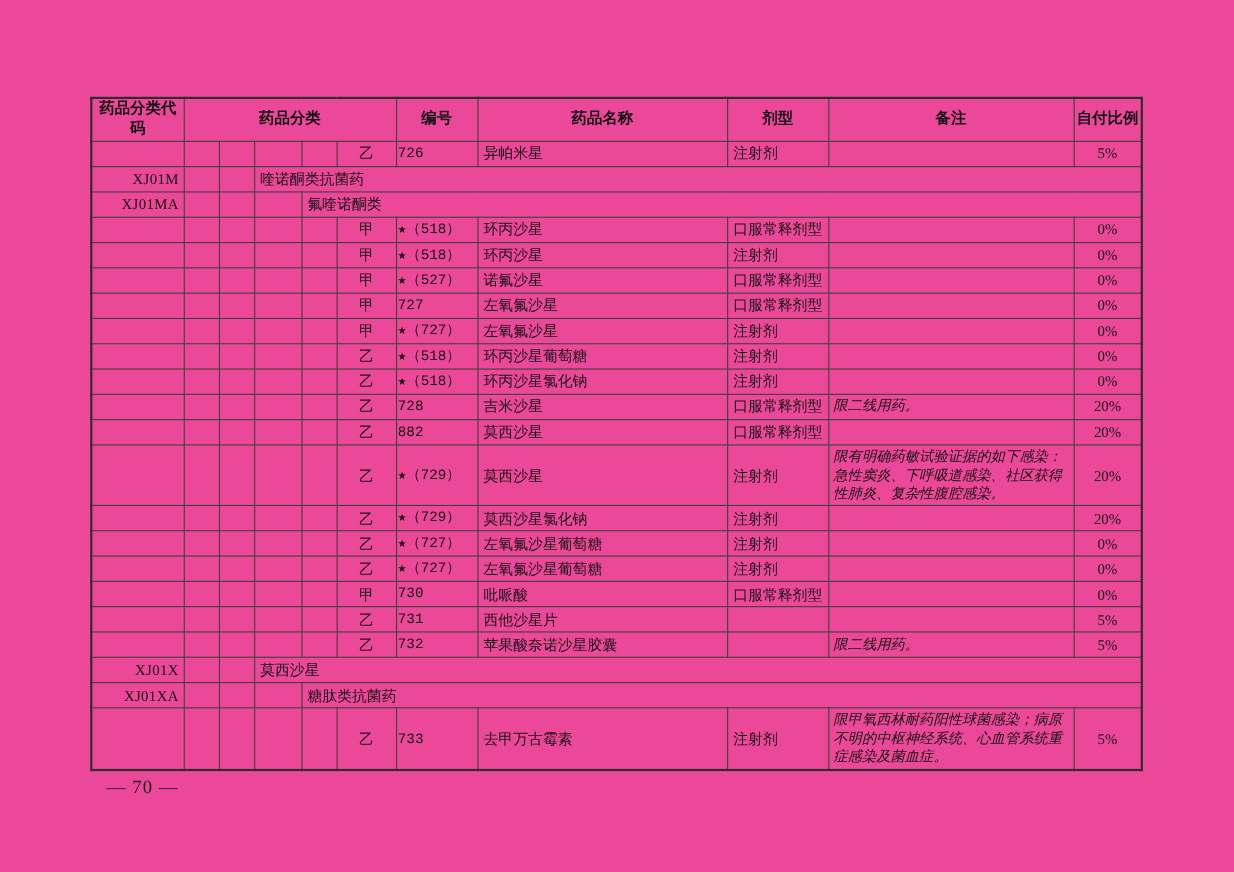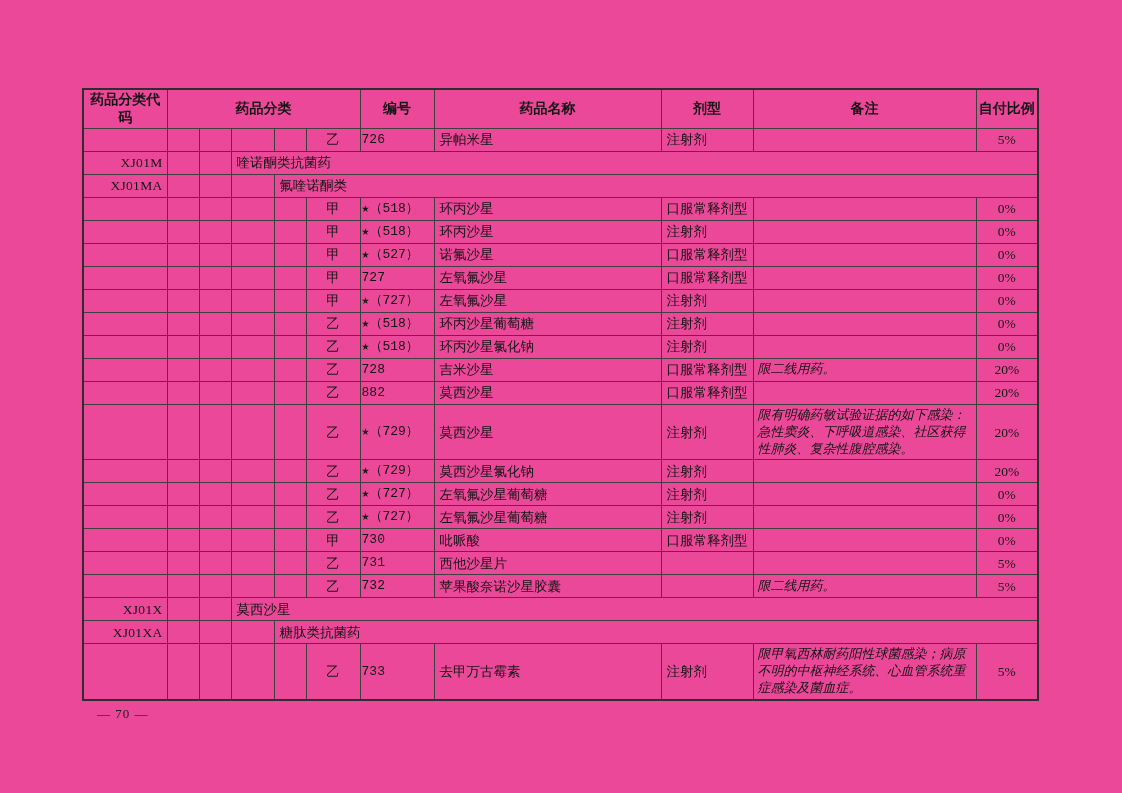--- a/index.html
+++ b/index.html
@@ -42,21 +42,21 @@
   }
   .drug-table td { height: 23px; }
   .drug-table td.c { text-align: center; padding: 1px 2px; }
   .drug-table td.l { text-align: left; }
   .drug-table td.num { text-align: left; font-size: 13px; padding: 1px 1px; font-family: Liberation Mono, monospace; }
   .drug-table td.remark { font-size: 13px; padding: 2px 4px; line-height: 1.3; font-style: italic; }
   .drug-table td.code { padding: 1px 4px; letter-spacing: 0.3px; text-align: right; }
   .page-number {
     position: absolute;
     left: 97px; top: 706px;
-    font-size: 13px;
+    font-size: 17px;
     letter-spacing: 1px;
     color: #1c1c1c;
   }
 </style>
 </head>
 <body>
 
 <div class="page">
 
   <table class="drug-table">

